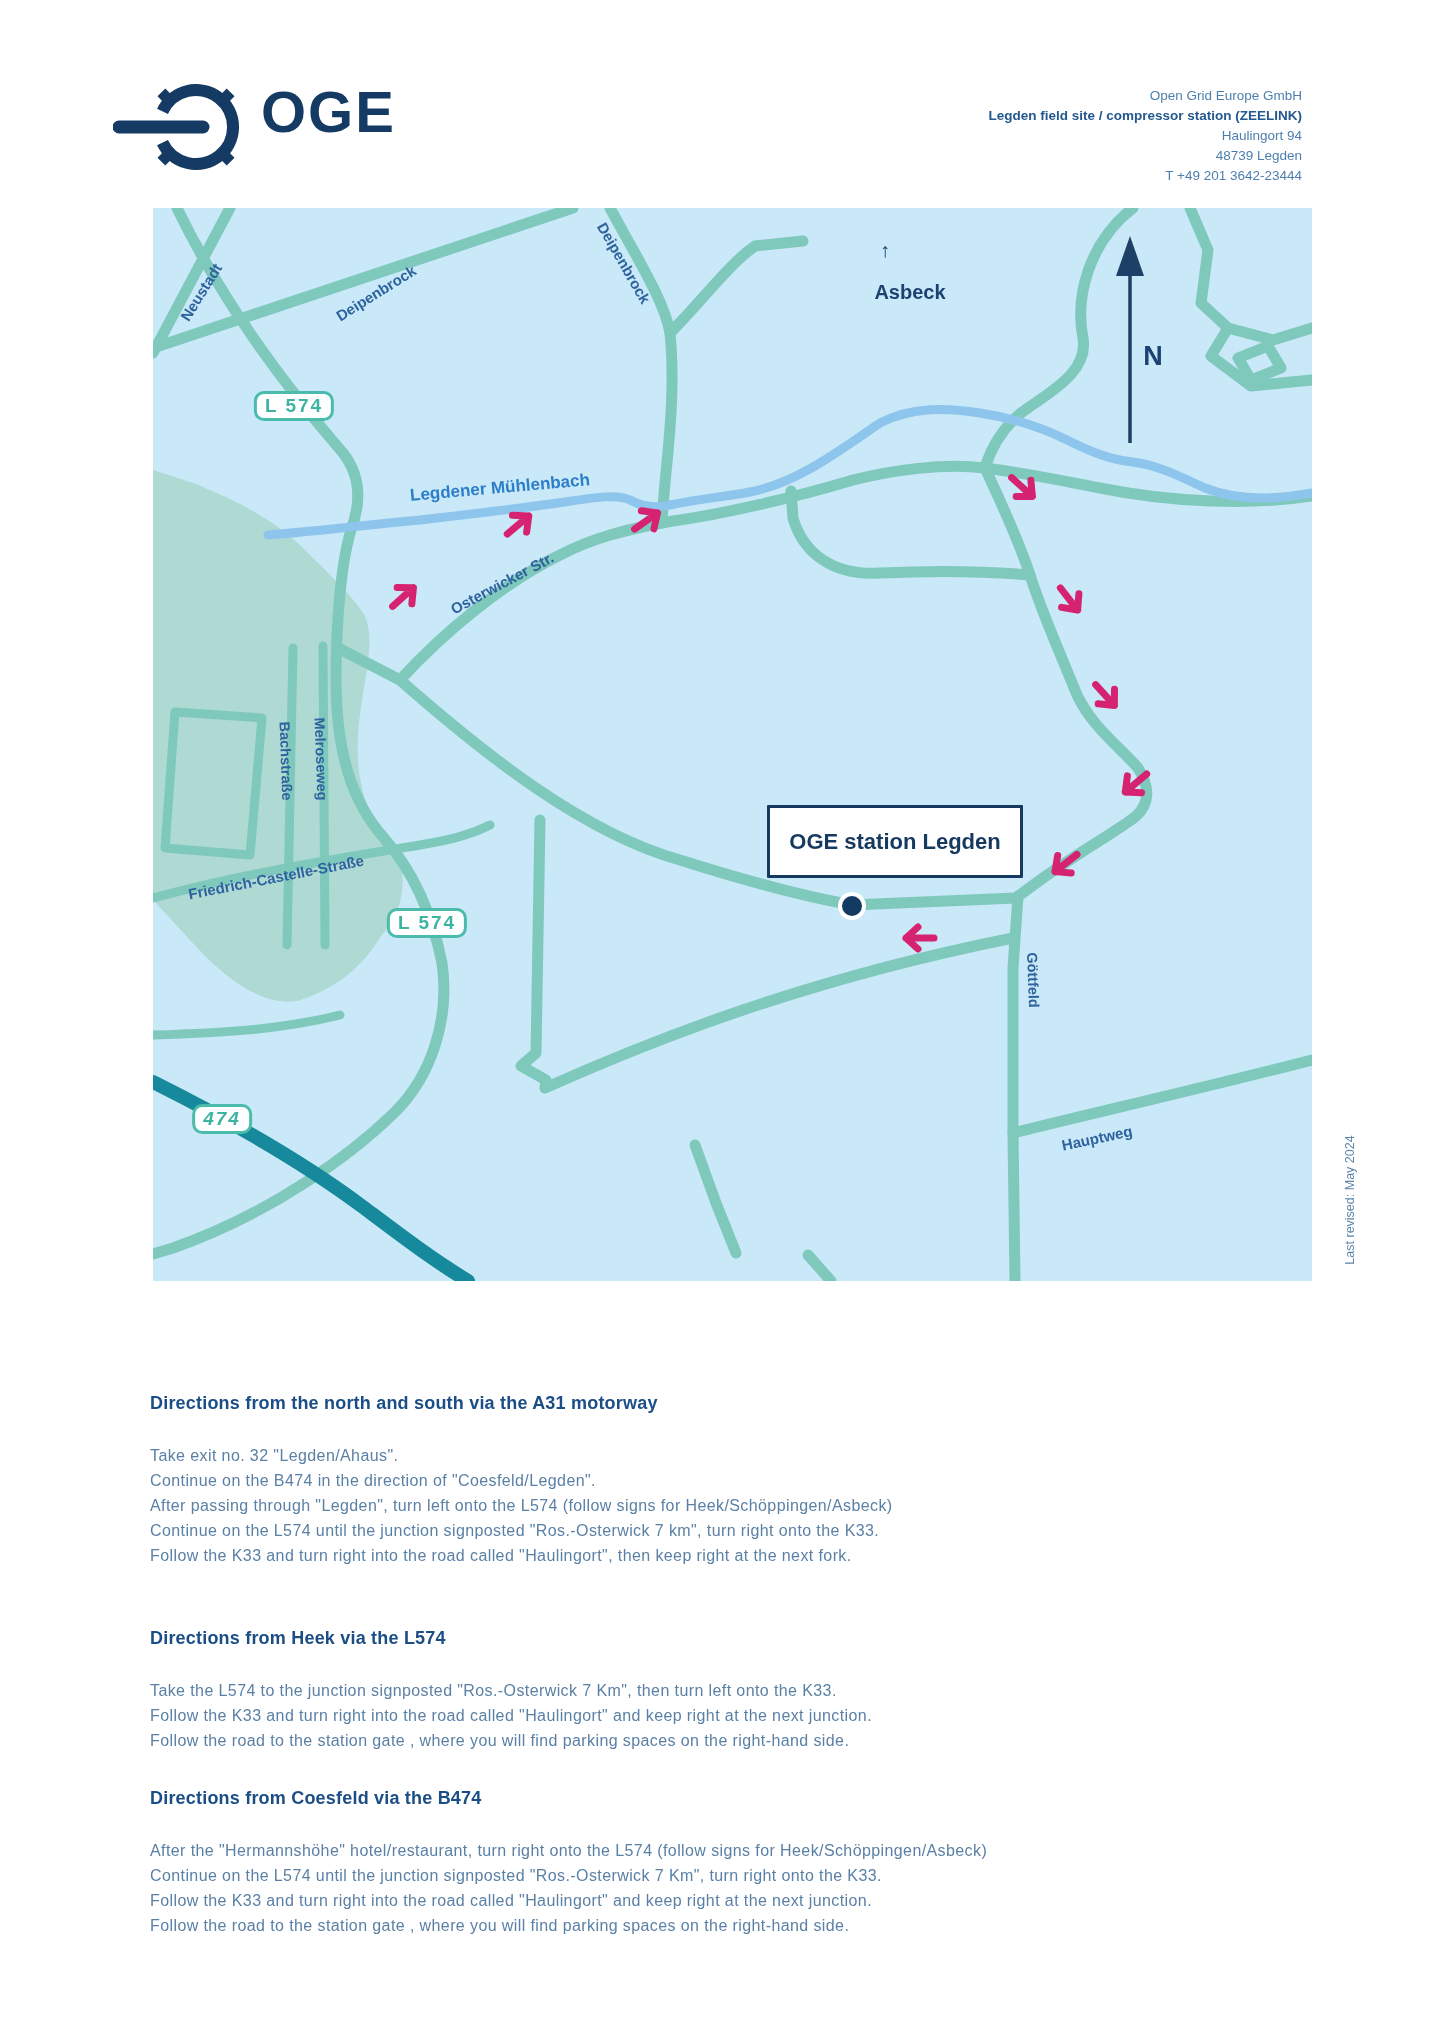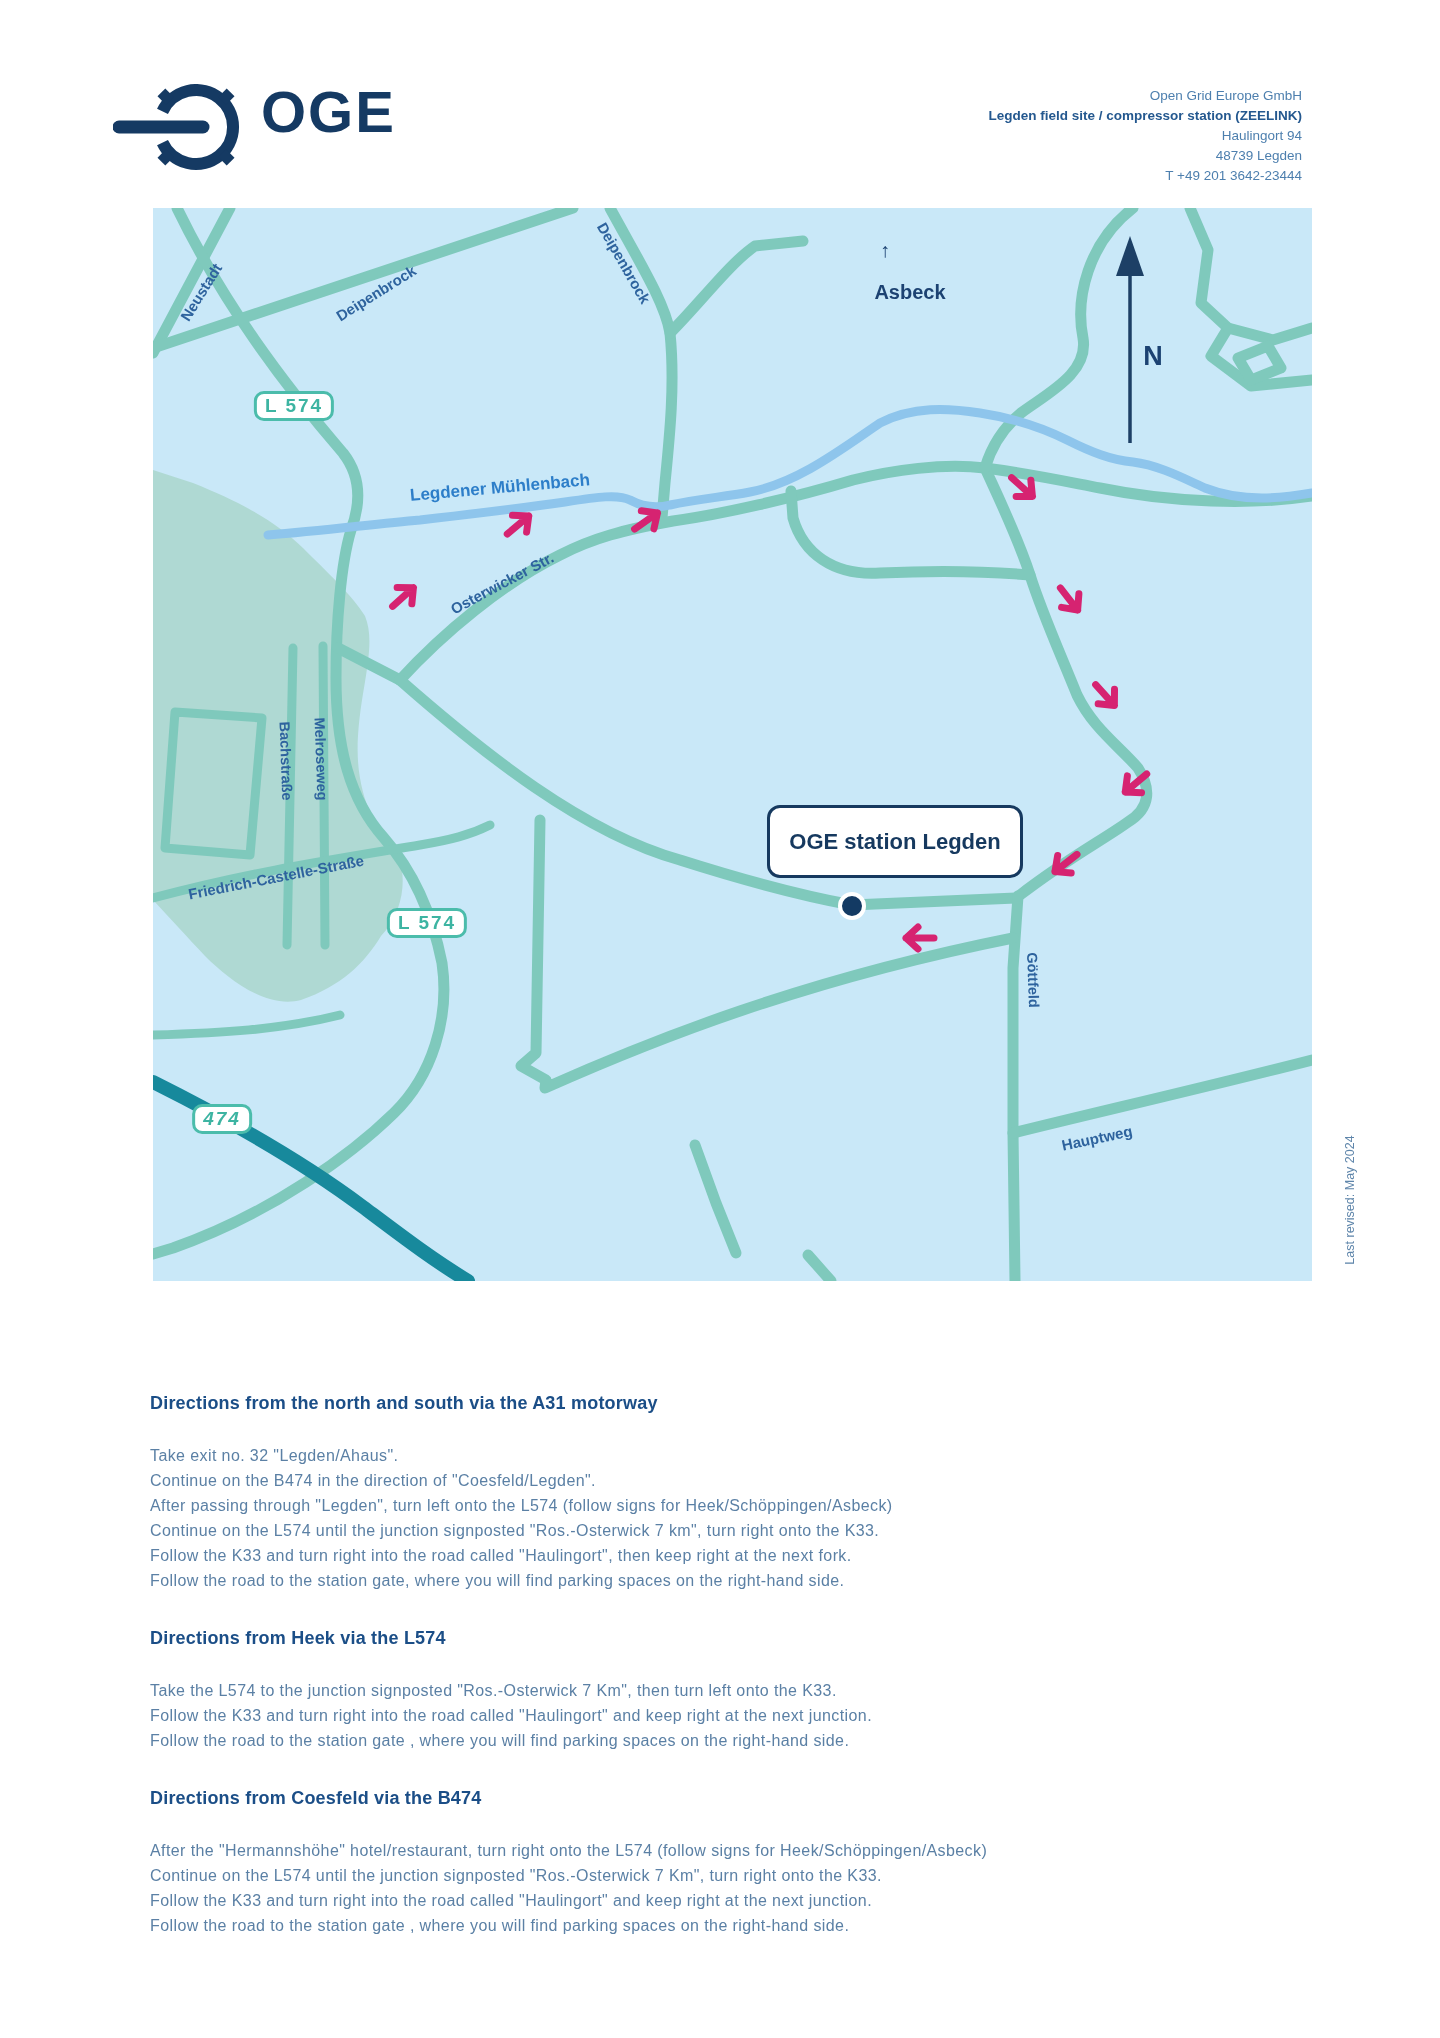--- a/index.html
+++ b/index.html
@@ -12,21 +12,21 @@
   .addr{right:138px;top:86px;text-align:right;font-size:13.5px;line-height:20px;color:#4d7fae;}
   .addr .bold{font-weight:bold;color:#24588f;}
 
   
   .map{left:153px;top:208px;width:1159px;height:1073px;background:#c9e8f8;}
   .map svg{position:absolute;left:0;top:0;}
   .mlabel{position:absolute;transform:translate(-50%,-50%);white-space:nowrap;color:#2e639e;font-weight:600;font-size:15px;}
   .river-label{color:#2d7ec9;font-weight:bold;font-size:17px;}
   .navy{color:#1c4272;font-weight:bold;}
   .badge{position:absolute;transform:translate(-50%,-50%);background:#ffffff;border:3px solid #4bbcab;border-radius:10px;color:#3db4a2;font-weight:bold;font-size:19px;letter-spacing:2px;padding:1px 8px;white-space:nowrap;}
-  .station-box{position:absolute;left:614px;top:597px;width:250px;height:67px;background:#ffffff;border:3px solid #16395f;border-radius:13px;display:flex;align-items:center;justify-content:center;color:#16395f;font-weight:bold;font-size:22px;white-space:nowrap;}
+  .station-box{position:absolute;left:614px;top:597px;width:250px;height:67px;background:#ffffff;border:3px solid #16395f;border-radius:1px;display:flex;align-items:center;justify-content:center;color:#16395f;font-weight:bold;font-size:22px;white-space:nowrap;}
 
   
   .revision{left:1265px;top:1193px;width:170px;height:14px;transform:rotate(-90deg);font-size:12.5px;color:#5e85aa;text-align:center;white-space:nowrap;}
 
   
   .section{position:absolute;left:150px;width:1150px;}
   .section h2{margin:0;font-size:18px;font-weight:bold;color:#1b4e87;letter-spacing:0.2px;}
   .section .lines{margin-top:29px;}
   .section p{margin:0;font-size:16px;line-height:25px;color:#5b80a5;letter-spacing:0.4px;}
   .sec0{top:1393px;} .sec1{top:1628px;} .sec2{top:1788px;}
@@ -159,21 +159,20 @@
 <div class="abs revision">Last revised: May 2024</div>
 
 <div class="section sec0">
   <h2>Directions from the north and south via the A31 motorway</h2>
   <div class="lines">
     <p>Take exit no. 32 "Legden/Ahaus".</p>
     <p>Continue on the B474 in the direction of "Coesfeld/Legden".</p>
     <p>After passing through "Legden", turn left onto the L574 (follow signs for Heek/Schöppingen/Asbeck)</p>
     <p>Continue on the L574 until the junction signposted "Ros.-Osterwick 7 km", turn right onto the K33.</p>
     <p>Follow the K33 and turn right into the road called "Haulingort", then keep right at the next fork.</p>
-    <p>Follow the road to the station gate, where you will find parking spaces on the right-hand side.</p>
   </div>
 </div>
 
 <div class="section sec1">
   <h2>Directions from Heek via the L574</h2>
   <div class="lines">
     <p>Take the L574 to the junction signposted "Ros.-Osterwick 7 Km", then turn left onto the K33.</p>
     <p>Follow the K33 and turn right into the road called "Haulingort" and keep right at the next junction.</p>
     <p>Follow the road to the station gate , where you will find parking spaces on the right-hand side.</p>
   </div>

